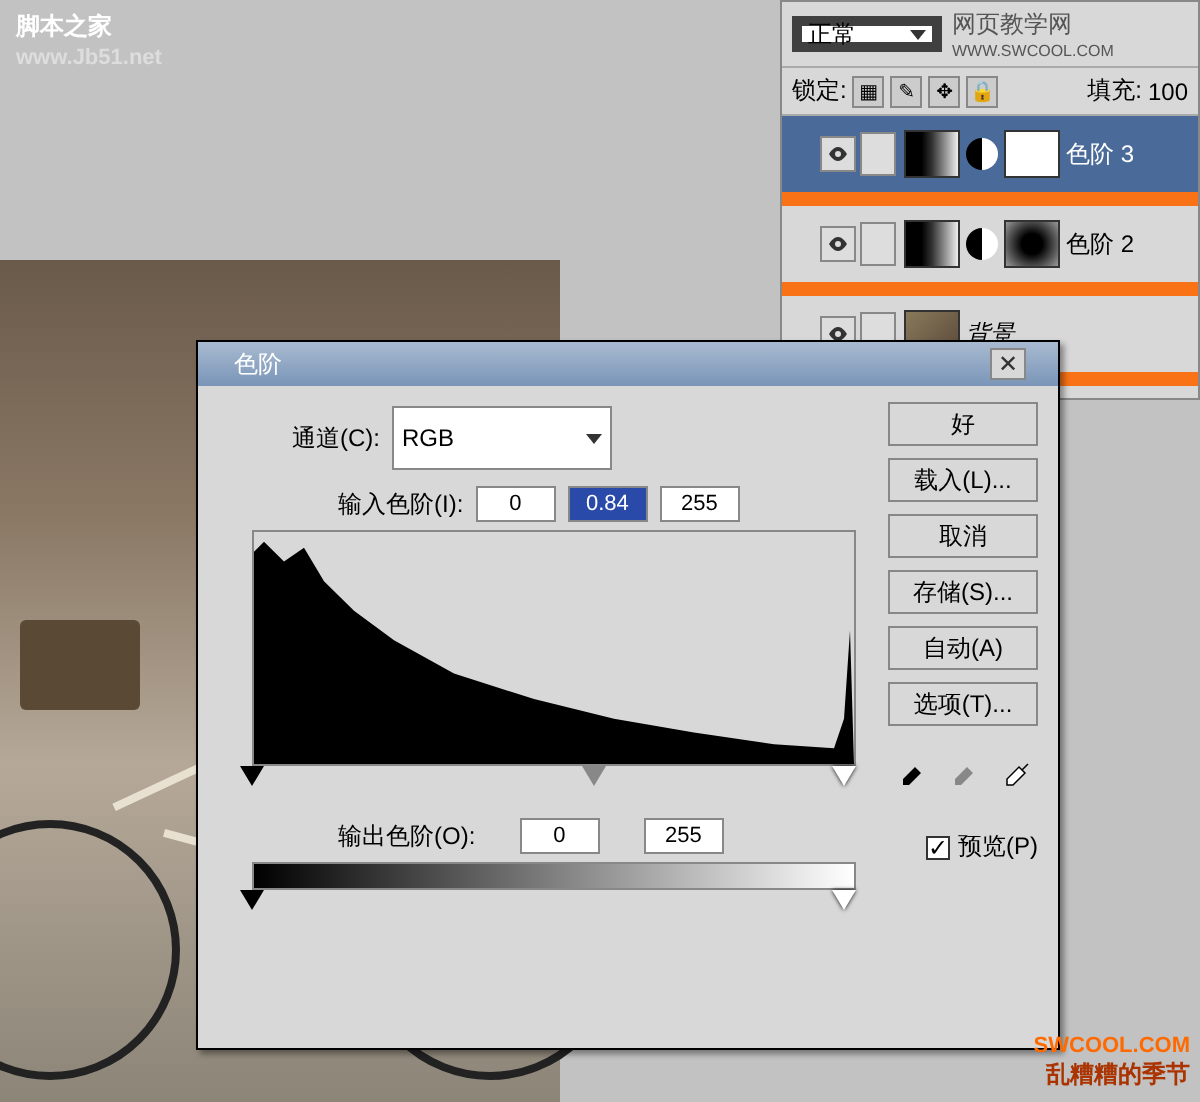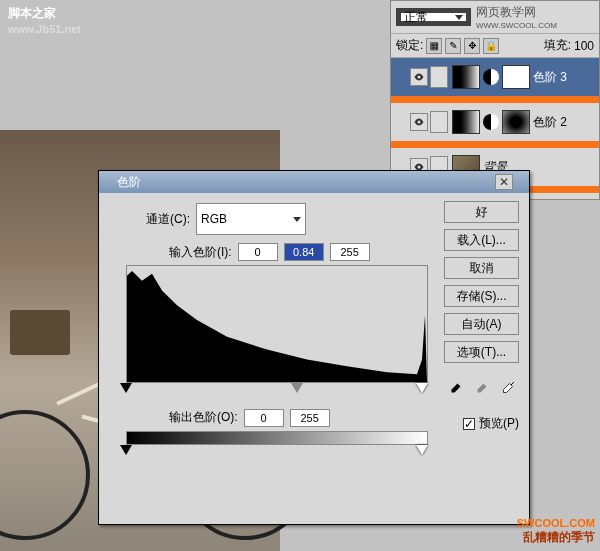--- a/index.html
+++ b/index.html
@@ -42,21 +42,21 @@
 .channel-select{width:110px;height:32px;border:1px solid #888;background:#fff;display:flex;align-items:center;justify-content:space-between;padding:0 4px}
 .input-levels-row{display:flex;align-items:flex-end;gap:6px;margin-left:58px;margin-bottom:4px}
 .num-input{width:40px;height:18px;border:1px solid #888;background:#fff;text-align:center;line-height:16px;font-size:11px}
 .num-input.sel{background:#2a4aaa;color:#fff}
 .histogram{width:302px;height:118px;border:1px solid #888;background:#d8d8d8;margin-left:15px;position:relative;overflow:hidden}
 .hist-shape{position:absolute;bottom:0;left:0;width:100%;height:100%}
 .slider-track{width:302px;height:14px;margin-left:15px;position:relative;margin-bottom:12px}
 .slider-thumb{position:absolute;width:0;height:0;border-left:6px solid transparent;border-right:6px solid transparent;border-top:10px solid #000;top:0}
 .slider-thumb.gray{border-top-color:#888}
 .slider-thumb.white{border-top-color:#fff;filter:drop-shadow(0 0 1px #000)}
-.output-row{display:flex;gap:6px;margin-left:58px;margin-bottom:4px}
+.output-row{display:flex;align-items:center;gap:22px;margin-left:58px;margin-bottom:4px}
 .gradient-bar{width:302px;height:14px;margin-left:15px;background:linear-gradient(90deg,#000,#fff);border:1px solid #888}
 .out-slider{width:302px;height:14px;margin-left:15px;position:relative}
 .btn-col{position:absolute;right:10px;top:8px;width:75px;display:flex;flex-direction:column;gap:6px}
 .dlg-btn{height:22px;border:1px solid #888;background:#d8d8d8;display:flex;align-items:center;justify-content:center;cursor:pointer}
 .droppers{display:flex;gap:8px;margin-top:10px;justify-content:center}
 .dropper{width:18px;height:18px}
 .preview-row{display:flex;align-items:center;gap:4px;margin-top:12px;justify-content:flex-end}
 .checkbox{width:12px;height:12px;border:1px solid #333;background:#fff;display:flex;align-items:center;justify-content:center;font-size:10px}
 .wm2{position:absolute;right:5px;bottom:5px;text-align:right;font-size:14px;font-weight:bold}
 .wm2 .l1{color:#ff6a00}

